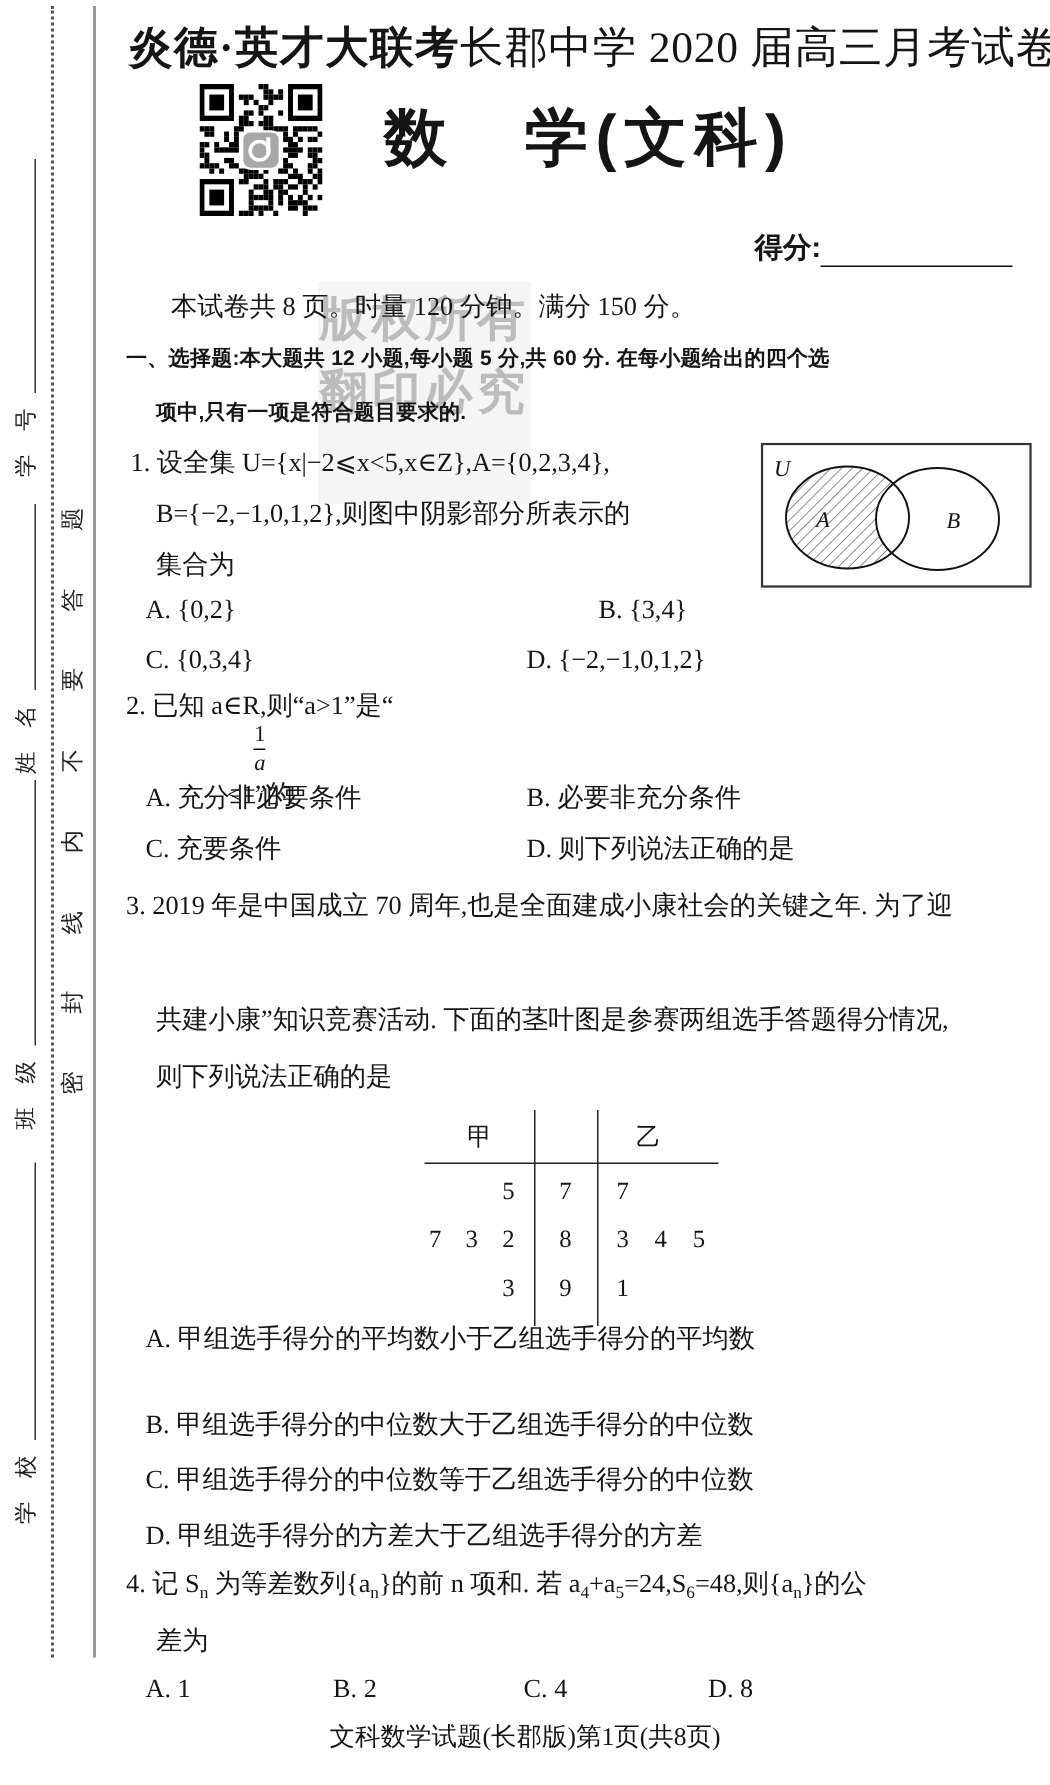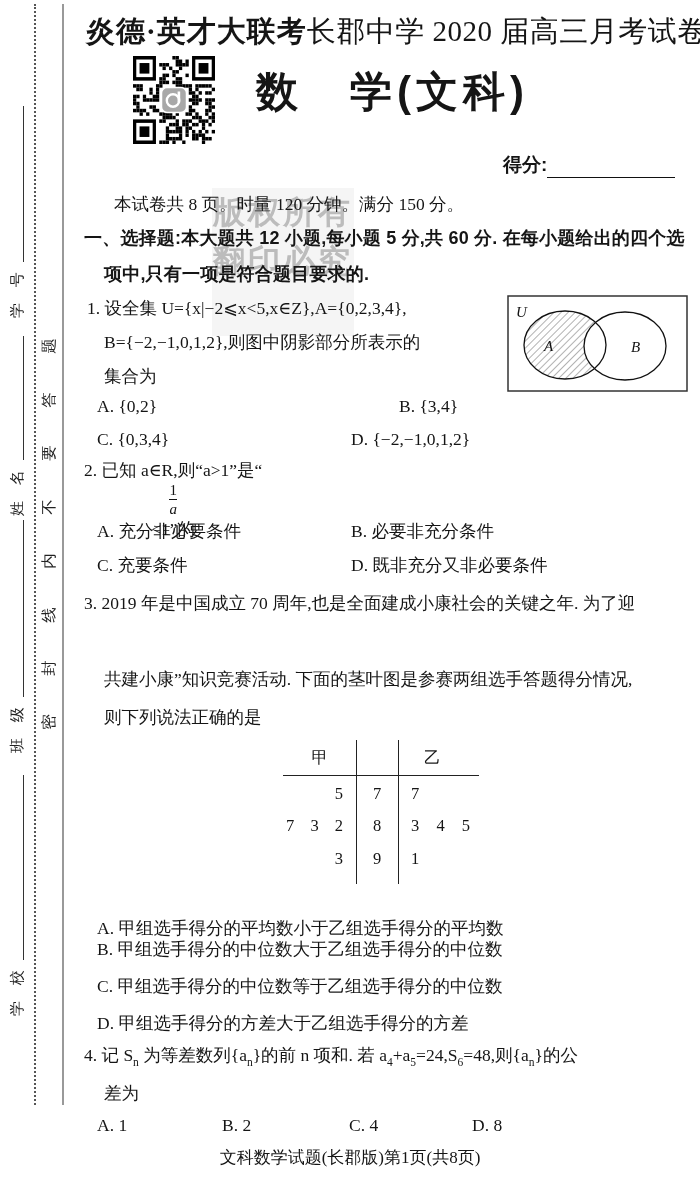--- a/index.html
+++ b/index.html
@@ -36,21 +36,21 @@
   .qr{position:absolute;left:133px;top:56px;width:82px;height:88px;z-index:1;}
   .subject-title{
     position:absolute;left:256px;top:64px;font-size:42px;font-weight:700;
     font-family:"Liberation Sans","DejaVu Sans",sans-serif;letter-spacing:5px;z-index:1;
   }
   .score{position:absolute;left:503px;top:152px;font-size:19px;font-weight:700;
     font-family:"Liberation Sans","DejaVu Sans",sans-serif;z-index:1;}
   .score .sblank{display:inline-block;width:128px;height:19px;border-bottom:1.6px solid #111;vertical-align:bottom;}
   
   .tline{position:absolute;font-size:17.5px;line-height:24px;white-space:nowrap;z-index:1;}
-  .bold-sans{font-family:"Liberation Sans","DejaVu Sans",sans-serif;font-weight:700;font-size:18px;letter-spacing:0.2px;}
+  .bold-sans{font-family:"Liberation Sans","DejaVu Sans",sans-serif;font-weight:700;font-size:14px;letter-spacing:0.2px;}
   .opt{position:absolute;font-size:17.5px;white-space:nowrap;z-index:1;}
   sub{font-size:11.5px;}
   
   .q2line{position:absolute;left:84px;top:458px;height:48px;display:flex;align-items:center;font-size:17.5px;white-space:nowrap;z-index:1;flex-direction:column;}
   .frac{display:inline-block;text-align:center;margin:0 3px;vertical-align:middle;}
   .frac .num{display:block;font-size:15px;line-height:16px;}
   .frac .bar{display:block;border-top:1.4px solid #111;margin:1px 0;}
   .frac .den{display:block;font-style:italic;font-size:15px;line-height:16px;}
   
   .venn{position:absolute;left:507px;top:295px;z-index:1;}
@@ -349,21 +349,21 @@
     <span class="frac">
       <span class="num">1</span>
       <span class="bar"></span>
       <span class="den">a</span>
     </span>
     <span>&lt;1”的</span>
   </div>
   <div class="opt" style="left:97px;top:519px;">A. 充分非必要条件</div>
   <div class="opt" style="left:351px;top:519px;">B. 必要非充分条件</div>
   <div class="opt" style="left:97px;top:553px;">C. 充要条件</div>
-  <div class="opt" style="left:351px;top:553px;">D. 既非充分又非必要条件</div>
+  <div class="opt" style="left:351px;top:553px;">D. 则下列说法正确的是</div>
 
   <div class="tline" style="left:84px;top:591px;">3. 2019 年是中国成立 70 周年,也是全面建成小康社会的关键之年. 为了迎</div>
   <div class="tline" style="left:104px;top:667px;">共建小康”知识竞赛活动. 下面的茎叶图是参赛两组选手答题得分情况,</div>
   <div class="tline" style="left:104px;top:705px;">则下列说法正确的是</div>
 
   <div class="stemleaf">
     <div class="sl-row" style="top:8px;">
       <span class="sl-l" style="padding-right:28px;word-spacing:0;">甲</span>
       <span class="sl-s"></span>
       <span class="sl-r" style="padding-left:26px;">乙</span>
@@ -381,21 +381,21 @@
       <span class="sl-s">8</span>
       <span class="sl-r">3 4 5</span>
     </div>
     <div class="sl-row" style="top:109px;">
       <span class="sl-l">3</span>
       <span class="sl-s">9</span>
       <span class="sl-r">1</span>
     </div>
   </div>
 
-  <div class="opt" style="left:97px;top:916px;">A. 甲组选手得分的平均数小于乙组选手得分的平均数</div>
+  <div class="opt" style="left:97px;top:880px;">A. 甲组选手得分的平均数小于乙组选手得分的平均数</div>
   <div class="opt" style="left:97px;top:937px;">B. 甲组选手得分的中位数大于乙组选手得分的中位数</div>
   <div class="opt" style="left:97px;top:974px;">C. 甲组选手得分的中位数等于乙组选手得分的中位数</div>
   <div class="opt" style="left:97px;top:1011px;">D. 甲组选手得分的方差大于乙组选手得分的方差</div>
 
   <div class="tline" style="left:84px;top:1043px;">
     <span>4. 记 S</span><sub>n</sub><span> 为等差数列{a</span><sub>n</sub><span>}的前 n 项和. 若 a</span><sub>4</sub><span>+a</span><sub>5</sub><span>=24,S</span><sub>6</sub><span>=48,则{a</span><sub>n</sub><span>}的公</span>
   </div>
   <div class="tline" style="left:104px;top:1081px;">差为</div>
   <div class="opt" style="left:97px;top:1115px;">A. 1</div>
   <div class="opt" style="left:222px;top:1115px;">B. 2</div>

